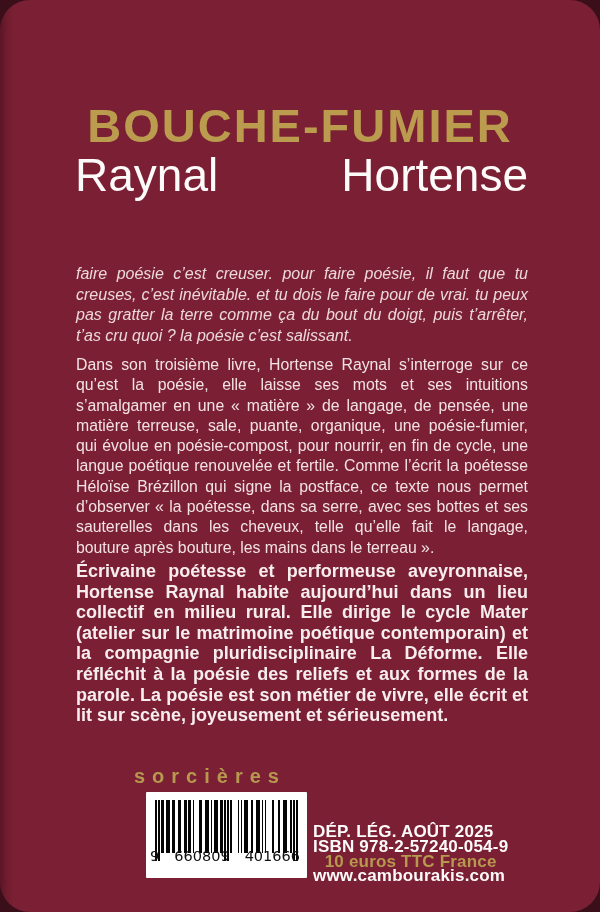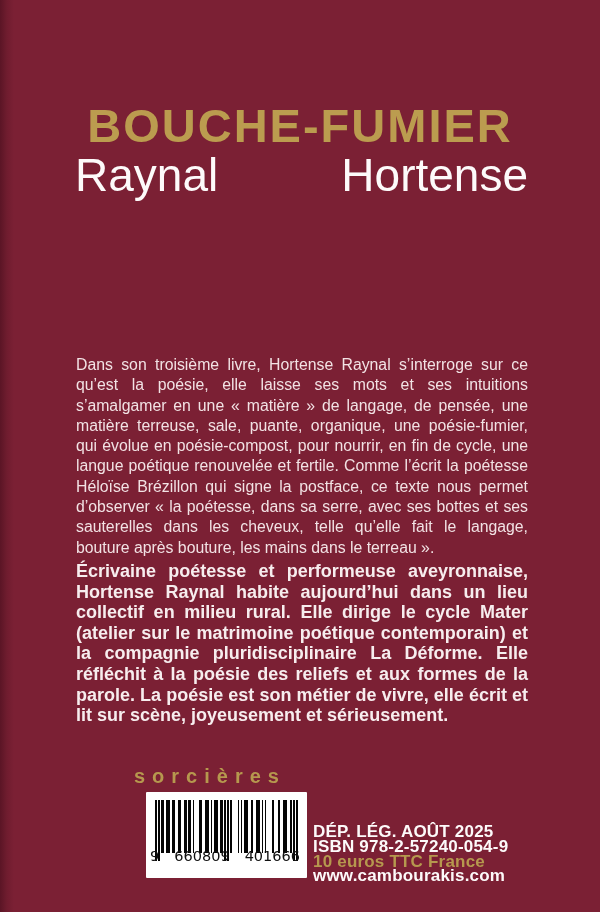--- a/index.html
+++ b/index.html
@@ -15,20 +15,21 @@
   html,body{margin:0;padding:0;}
   body{
     width:600px;height:912px;overflow:hidden;
     font-family:"Liberation Sans",sans-serif;
     background:#3a0f1a;
   }
   .cover{
     position:relative;width:600px;height:912px;
     background:var(--background);
     overflow:hidden;
+    border-radius:30px;
   }
   .spine-shadow{
     position:absolute;left:0;top:0;width:14px;height:912px;
     background:linear-gradient(to right,rgba(30,0,10,0.35),rgba(30,0,10,0.12) 50%,transparent);
     pointer-events:none;
   }
   .book-title{
     position:absolute;left:72px;top:101px;width:456px;
     font-size:47px;font-weight:800;letter-spacing:2px;line-height:1.05;
     color:var(--title-gold);text-align:center;white-space:nowrap;
@@ -91,36 +92,37 @@
   .cnl-caption{
     position:absolute;left:68px;top:4px;
     font-size:6.5px;font-weight:bold;line-height:7.5px;letter-spacing:0.3px;
     color:#ffffff;white-space:nowrap;
   }
   .imprint{
     position:absolute;left:313px;top:825px;
     font-size:17px;font-weight:bold;line-height:14.8px;
     color:var(--pure-white);white-space:nowrap;letter-spacing:0.2px;
   }
-  .imprint .price-line{color:var(--gold);}
+  .imprint .price-line{color:var(--gold);text-align:center;}
 </style>
 </head>
 <body>
 
 <div class="cover">
   <div class="spine-shadow"></div>
 
   <div class="book-title">BOUCHE-FUMIER</div>
 
   <div class="author-name">
     <span>Raynal</span>
     <span>Hortense</span>
   </div>
 
 
+  <div class="excerpt-text">faire poésie c’est creuser. pour faire poésie, il faut que tu creuses, c’est inévitable. et tu dois le faire pour de vrai. tu peux pas gratter la terre comme ça du bout du doigt, puis t’arrêter, t’as cru quoi ? la poésie c’est salissant.</div>
 
   <div class="description-text">Dans son troisième livre, Hortense Raynal s’interroge sur ce qu’est la poésie, elle laisse ses mots et ses intuitions s’amalgamer en une « matière » de langage, de pensée, une matière terreuse, sale, puante, organique, une poésie-fumier, qui évolue en poésie-compost, pour nourrir, en fin de cycle, une langue poétique renouvelée et fertile. Comme l’écrit la poétesse Héloïse Brézillon qui signe la postface, ce texte nous permet d’observer « la poétesse, dans sa serre, avec ses bottes et ses sauterelles dans les cheveux, telle qu’elle fait le langage, bouture après bouture, les mains dans le terreau ».</div>
 
   <div class="bio-text">Écrivaine poétesse et performeuse aveyronnaise, Hortense Raynal habite aujourd’hui dans un lieu collectif en milieu rural. Elle dirige le cycle Mater (atelier sur le matrimoine poétique contemporain) et la compagnie pluridisciplinaire La Déforme. Elle réfléchit à la poésie des reliefs et aux formes de la parole. La poésie est son métier de vivre, elle écrit et lit sur scène, joyeusement et sérieusement.</div>
 
   <div class="collection-name">sorcières</div>
 
   <div class="barcode-box">
     <div class="barcode-bars">
         <div style="width: 1.5px; flex: 0 0 1.5px; height: 61px; background: rgb(5, 5, 5);"></div>

